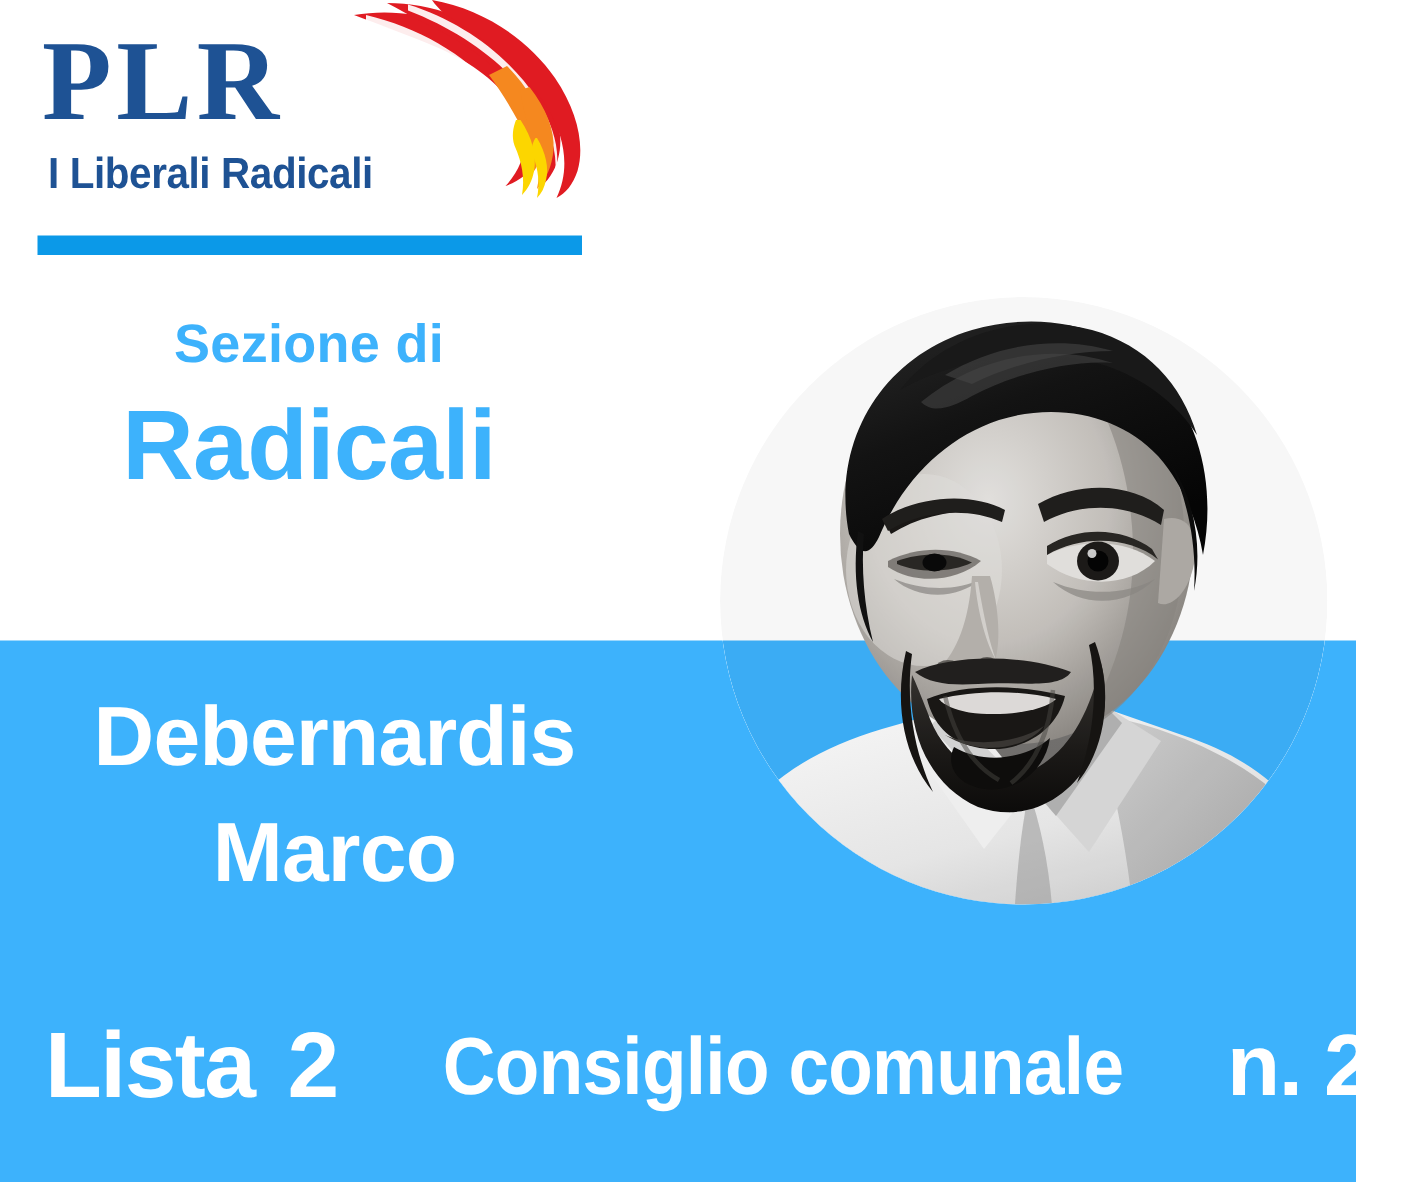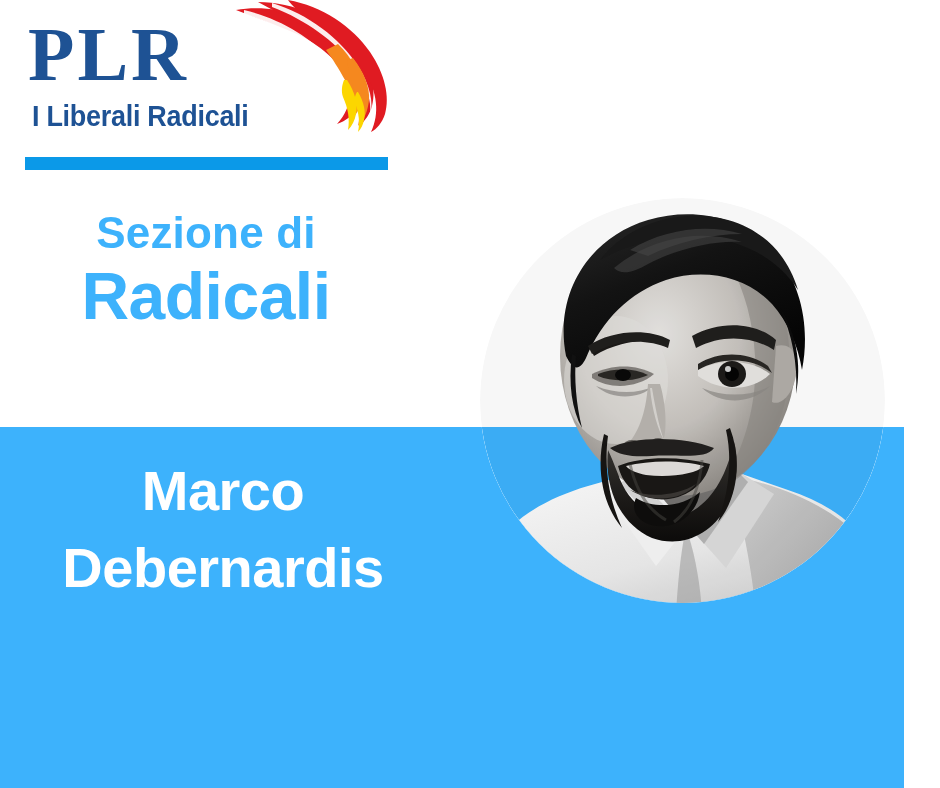--- a/index.html
+++ b/index.html
@@ -69,21 +69,21 @@
     left:222px; top:0px;
     width:170px; height:132px;
   }
 
   
   .sezione-di {
     position:absolute;
     left:0; top:208px;
     width:412px;
     text-align:center;
-    font-size:44px;
+    font-size:36px;
     font-weight:bold;
     color:#3db2fc;
     letter-spacing:0.2px;
   }
   .cademario {
     position:absolute;
     left:0; top:262px;
     width:412px;
     text-align:center;
     font-size:66px;
@@ -199,22 +199,22 @@
       <path d="M136 92 C142 102 144 112 142 120 C141 125 139 129 136 132
                C138 123 137 113 133 103 C132 99 133 95 135 92 Z" fill="#fcd600"></path>
     </svg>
   </div>
 
   <div class="sezione-di">Sezione di</div>
 
   <div class="cademario">Radicali</div>
 
   <div class="cand-name">
+    <div>Debernardis</div>
     <div>Marco</div>
-    <div>Debernardis</div>
   </div>
 
   <div class="portrait-wrap">
     <svg class="portrait-svg" viewBox="0 0 405 405">
       <defs>
         <clipPath id="circleClip">
           <circle cx="202.5" cy="202.5" r="202.5"></circle>
         </clipPath>
         <radialGradient id="skinShade" cx="42%" cy="42%" r="62%">
           <stop offset="0%" stop-color="#e9e7e4"></stop>
@@ -338,14 +338,22 @@
         <path d="M124 236 C116 270 122 306 142 330 C128 300 124 266 128 238 Z" fill="#171513"></path>
 
         <path d="M150 266 C156 292 168 312 186 322" stroke="#4a4744" stroke-width="3" fill="none" opacity="0.5"></path>
         <path d="M222 262 C220 290 210 312 194 324" stroke="#4a4744" stroke-width="3" fill="none" opacity="0.5"></path>
 
         <rect x="0" y="0" width="405" height="405" fill="#000000" opacity="0.03"></rect>
       </g>
     </svg>
   </div>
 
+  <div class="bottom-strip">
+    <div class="lista-left">
+      <span class="lista-word">Lista</span>
+      <span class="lista-num">2</span>
+    </div>
+    <div class="consiglio">Consiglio comunale</div>
+    <div class="numero">n. 2</div>
+  </div>
 
 </div>
 
 </body></html>

